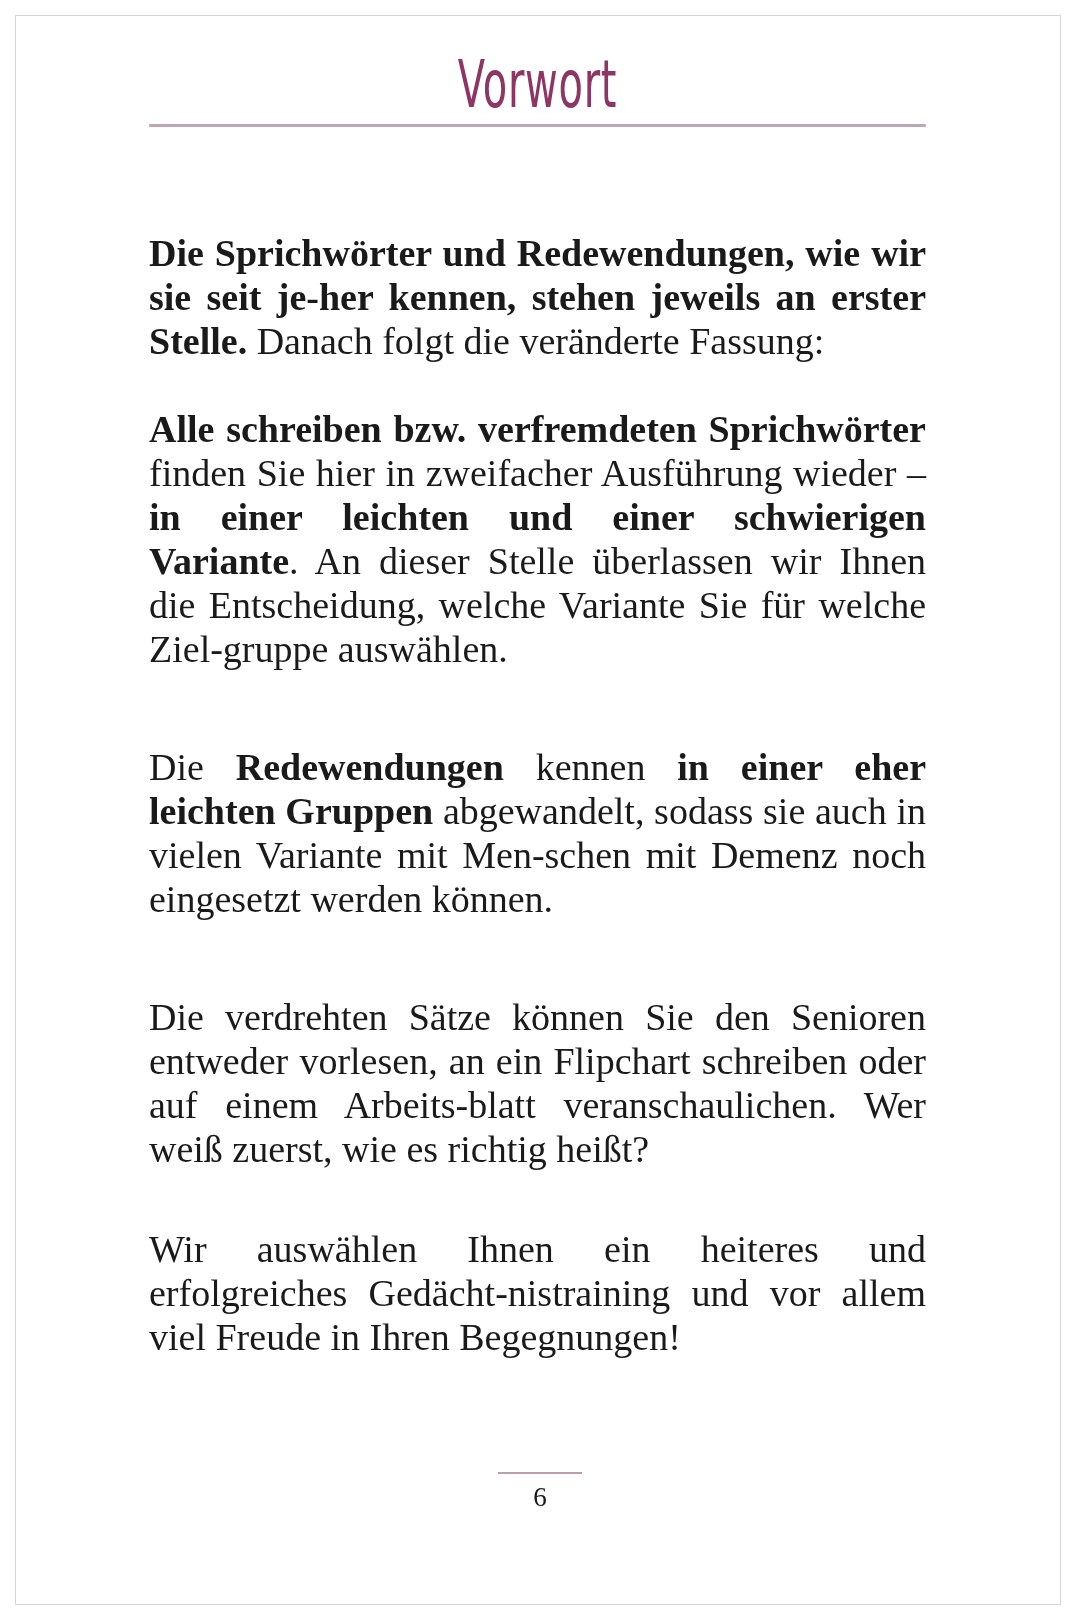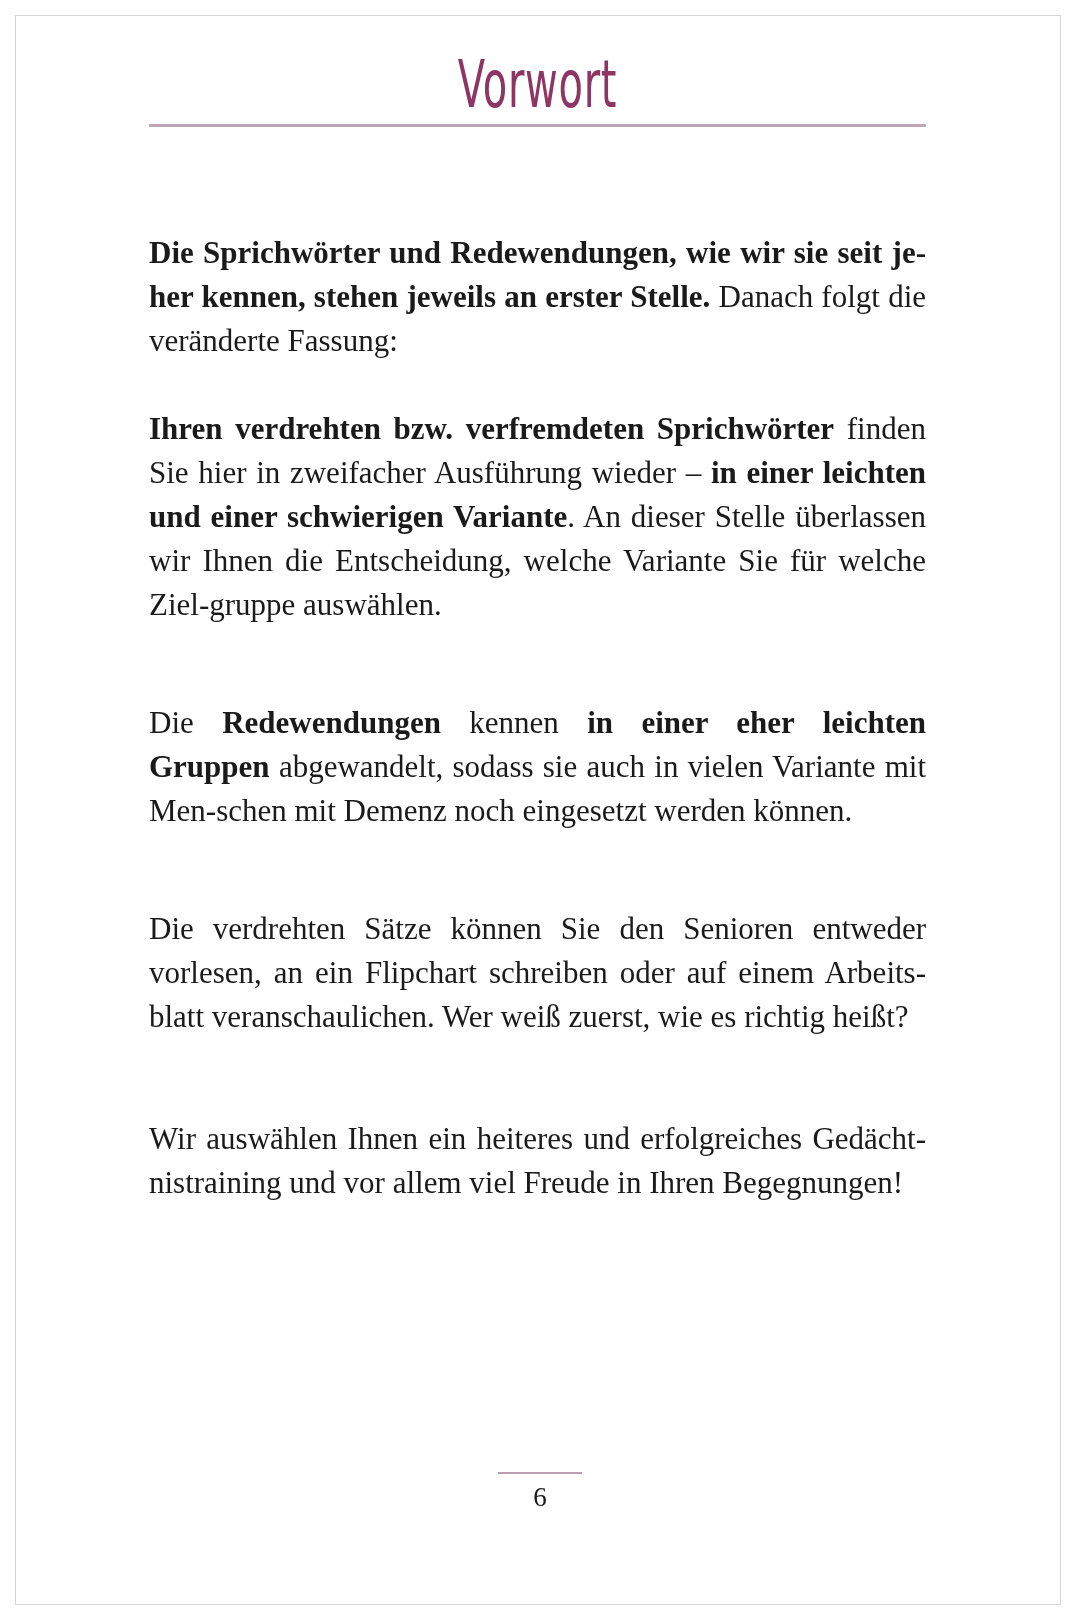--- a/index.html
+++ b/index.html
@@ -58,34 +58,34 @@
     margin-top: 18px;
     height: 3px;
     width: 100%;
     background: #bfa6b4;
     border-radius: 1px;
   }
 
   
   .body-copy {
     margin-top: 104px;
-    font-size: 31px;
+    font-size: 38px;
     line-height: 44px;
     text-align: justify;
     text-justify: inter-word;
     hyphens: manual;
   }
   .para {
     margin: 0 0 44px 0;
   }
   .para.gap-large {
     margin-bottom: 74px;
   }
   .para.gap-xl {
-    margin-bottom: 78px;
+    margin-bottom: 56px;
   }
   .para b, .para strong {
     font-weight: 700;
   }
   .signature {
     margin: 0;
     text-align: left;
   }
 
   
@@ -122,21 +122,21 @@
       <div class="title-rule"></div>
     </header>
 
     <section class="body-copy">
 
       <p class="para">
         <b>Die Sprichwörter und Redewendungen, wie wir sie seit je-her kennen, stehen jeweils an erster Stelle.</b><span> Danach folgt die veränderte Fassung:</span>
       </p>
 
       <p class="para gap-large">
-        <b>Ihren verdrehten bzw. verfremdeten Sprichwörter</b><span> finden Sie hier in zweifacher Ausführung wieder – </span><b>in einer leichten und einer schwierigen Variante</b><span>. An dieser Stelle überlassen wir Ihnen die Entscheidung, welche Variante Sie für welche Ziel-gruppe auswählen.</span>
+        <b>Alle schreiben bzw. verfremdeten Sprichwörter</b><span> finden Sie hier in zweifacher Ausführung wieder – </span><b>in einer leichten und einer schwierigen Variante</b><span>. An dieser Stelle überlassen wir Ihnen die Entscheidung, welche Variante Sie für welche Ziel-gruppe auswählen.</span>
       </p>
 
       <p class="para gap-large">
         <span>Die </span><b>Redewendungen</b><span> kennen </span><b>in einer eher leichten Gruppen</b><span> abgewandelt, sodass sie auch in vielen Variante mit Men-schen mit Demenz noch eingesetzt werden können.</span>
       </p>
 
       <p class="para gap-xl">
         <span>Die verdrehten Sätze können Sie den Senioren entweder vorlesen, an ein Flipchart schreiben oder auf einem Arbeits-blatt veranschaulichen. Wer weiß zuerst, wie es richtig heißt?</span>
       </p>
 

